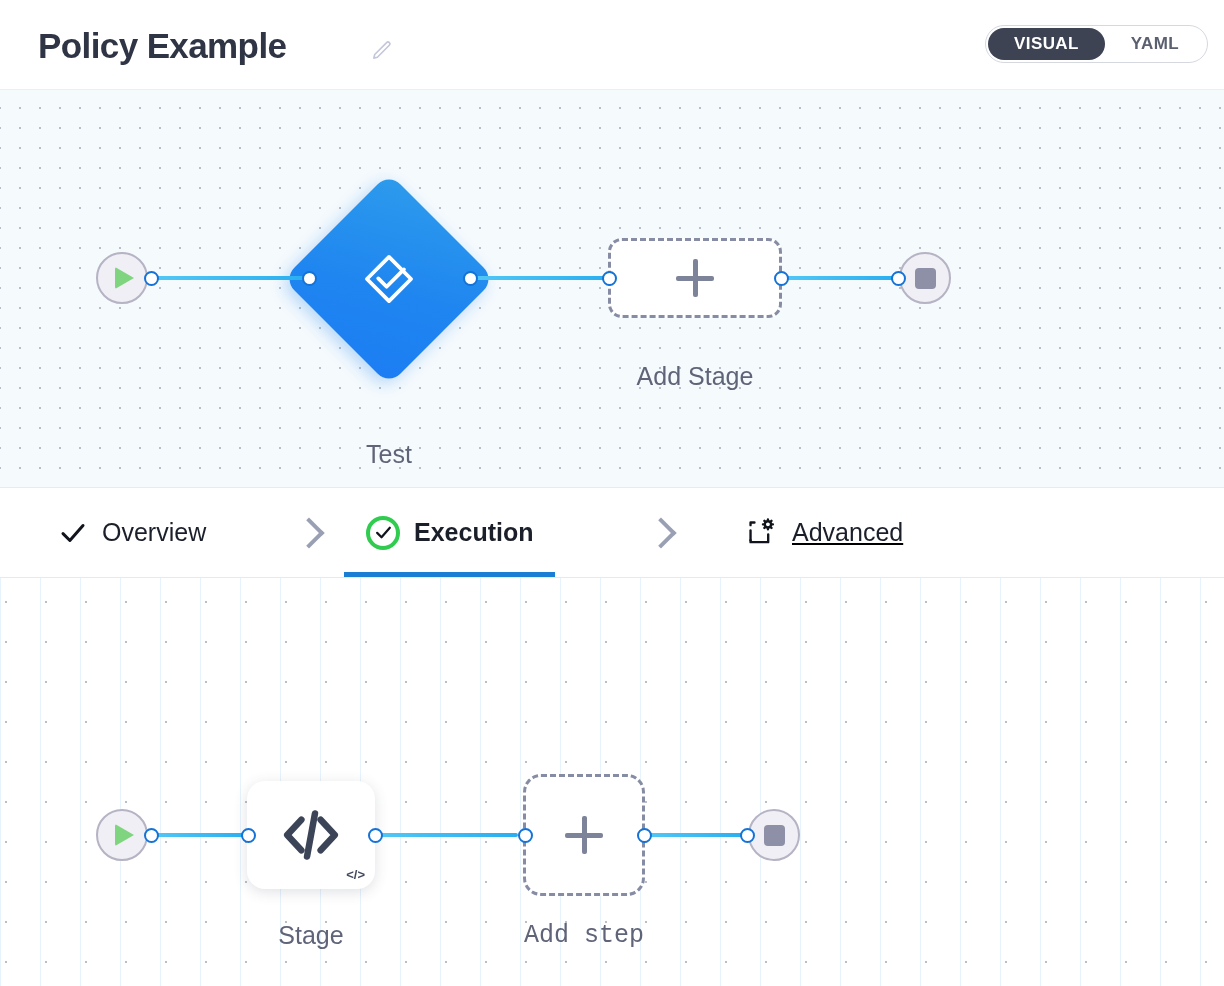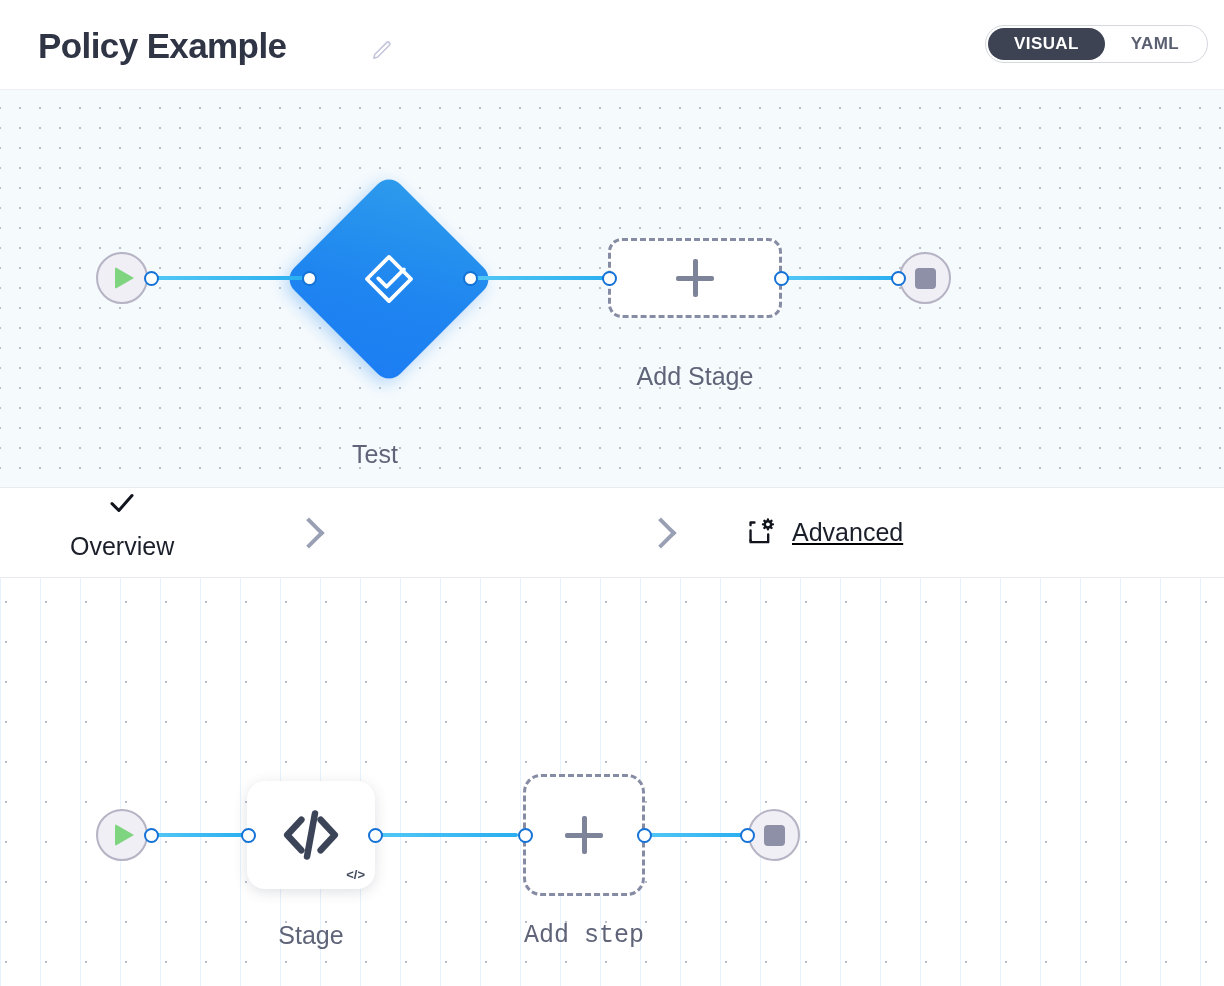--- a/index.html
+++ b/index.html
@@ -202,21 +202,21 @@
 
     <div class="diamond-wrap" style="left:314px; top:114px;">
       <div class="diamond"></div>
       <div class="diamond-icon">
         <svg width="62" height="62" viewBox="0 0 52 52" fill="none" stroke="#ffffff" stroke-width="3.2" stroke-linecap="round" stroke-linejoin="round">
           <path d="M26 7.5 44.5 26 26 44.5 7.5 26z"></path>
           <path d="M17 25.5 24 32.5 38.5 18"></path>
         </svg>
       </div>
     </div>
-    <div class="node-label" style="left:300px; top:350px; width:150px;">Test</div>
+    <div class="node-label" style="left:314px; top:350px; width:150px;">Test</div>
 
     <div class="handle" style="left:463px; top:181px;"></div>
     <div class="edge" style="left:471px; top:186px; width:142px;"></div>
     <div class="handle" style="left:602px; top:181px;"></div>
 
     <div class="dashed-box" style="left:608px; top:148px; width:174px; height:80px; border-radius:14px;">
       <div class="plus"></div>
     </div>
     <div class="node-label" style="left:608px; top:256px; width:174px;margin-top:16px;">Add Stage</div>
 
@@ -226,31 +226,40 @@
 
     <div class="node" style="left:899px; top:162px;">
       <div class="endpoint-circle">
         <div class="stop-sq"></div>
       </div>
     </div>
   </div>
 
   <div class="tabbar">
 
-    <div class="tab" style="left:48px;flex-direction:column;">
+    <div class="tab" style="left:36px;">
       <span class="check-plain">
         <svg width="30" height="30" viewBox="0 0 24 24" fill="none" stroke="#11141c" stroke-width="2.4" stroke-linecap="round" stroke-linejoin="round">
           <path d="M4 12.5 9.5 18 20 6"></path>
         </svg>
       </span>
       <span class="tab-label">Overview</span>
     </div>
 
     <div class="chev" style="left:298px;"></div>
 
+    <div class="tab active" style="left:344px;">
+      <span class="check-circle">
+        <svg width="19" height="19" viewBox="0 0 24 24" fill="none" stroke="#11141c" stroke-width="2.8" stroke-linecap="round" stroke-linejoin="round">
+          <path d="M4 12.5 9.5 18 20 6"></path>
+        </svg>
+      </span>
+      <span class="tab-label">Execution</span>
+      <span class="tab-underline"></span>
+    </div>
 
     <div class="chev" style="left:650px;"></div>
 
     <div class="tab" style="left:722px;text-decoration:underline;">
       <span style="display:flex;">
         <svg width="34" height="34" viewBox="0 0 26 26" fill="none" stroke="#11141c" stroke-width="1.8" stroke-linecap="round" stroke-linejoin="round">
           <path d="M5 7V5h3M5 18.5V20h13.5v-6"></path>
           <path d="M5 11v7.5"></path>
           <circle cx="18.3" cy="6.4" r="2.4"></circle>
           <path d="M18.3 2.6v1.1M18.3 9.1v1.1M14.5 6.4h1.1M21 6.4h1.1M15.6 3.7l.8.8M20.2 8.3l.8.8M21 3.7l-.8.8M16.4 8.3l-.8.8"></path>

